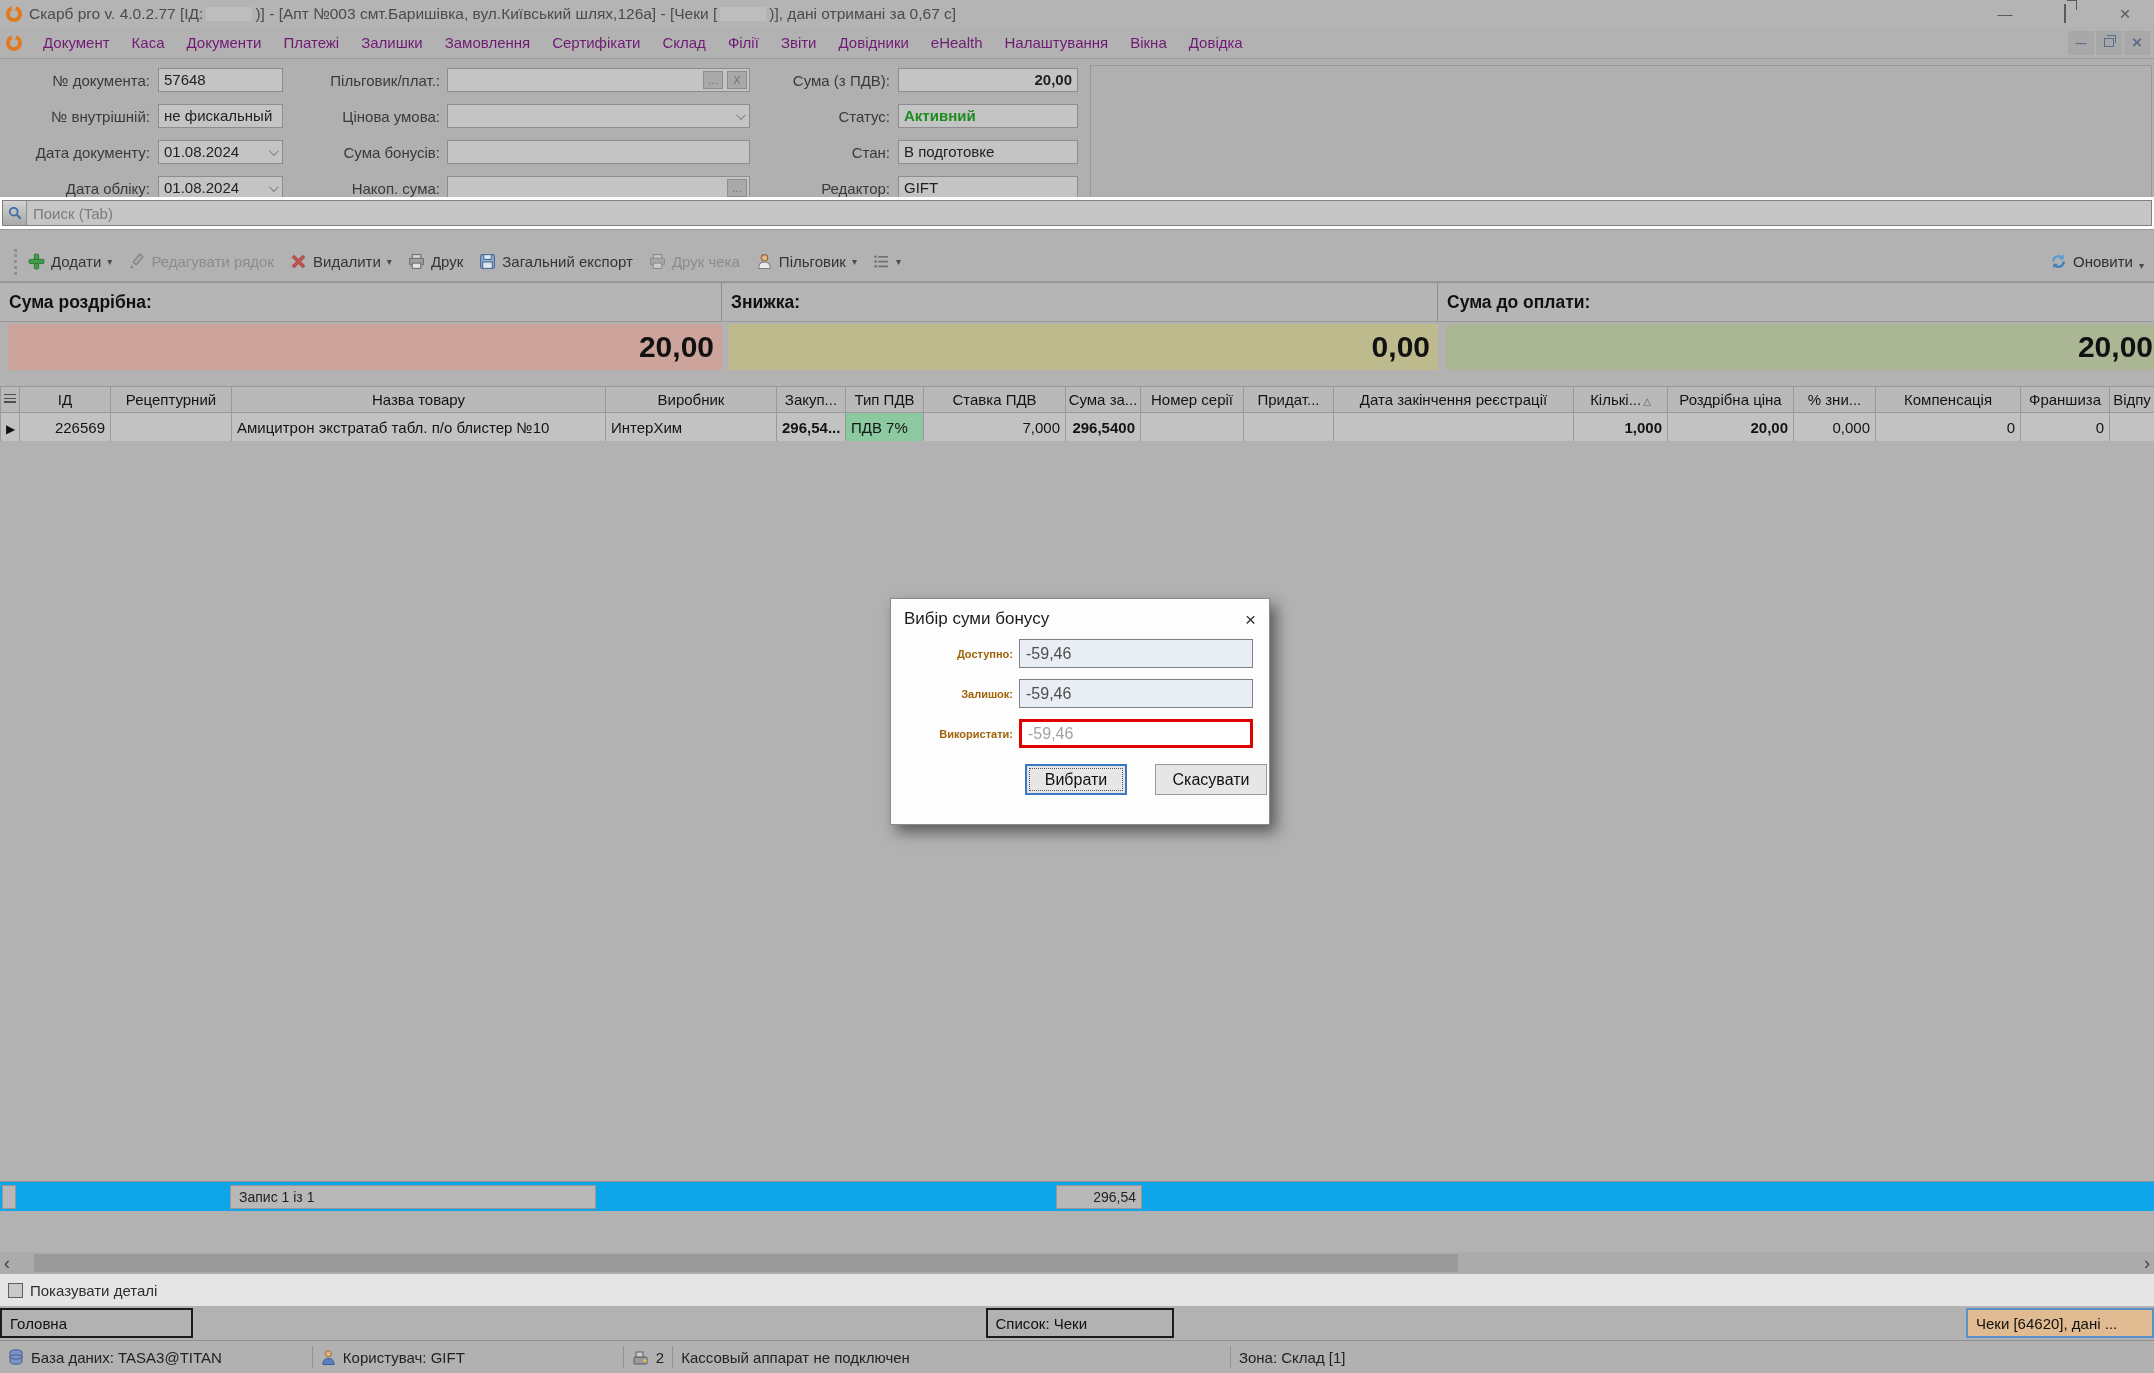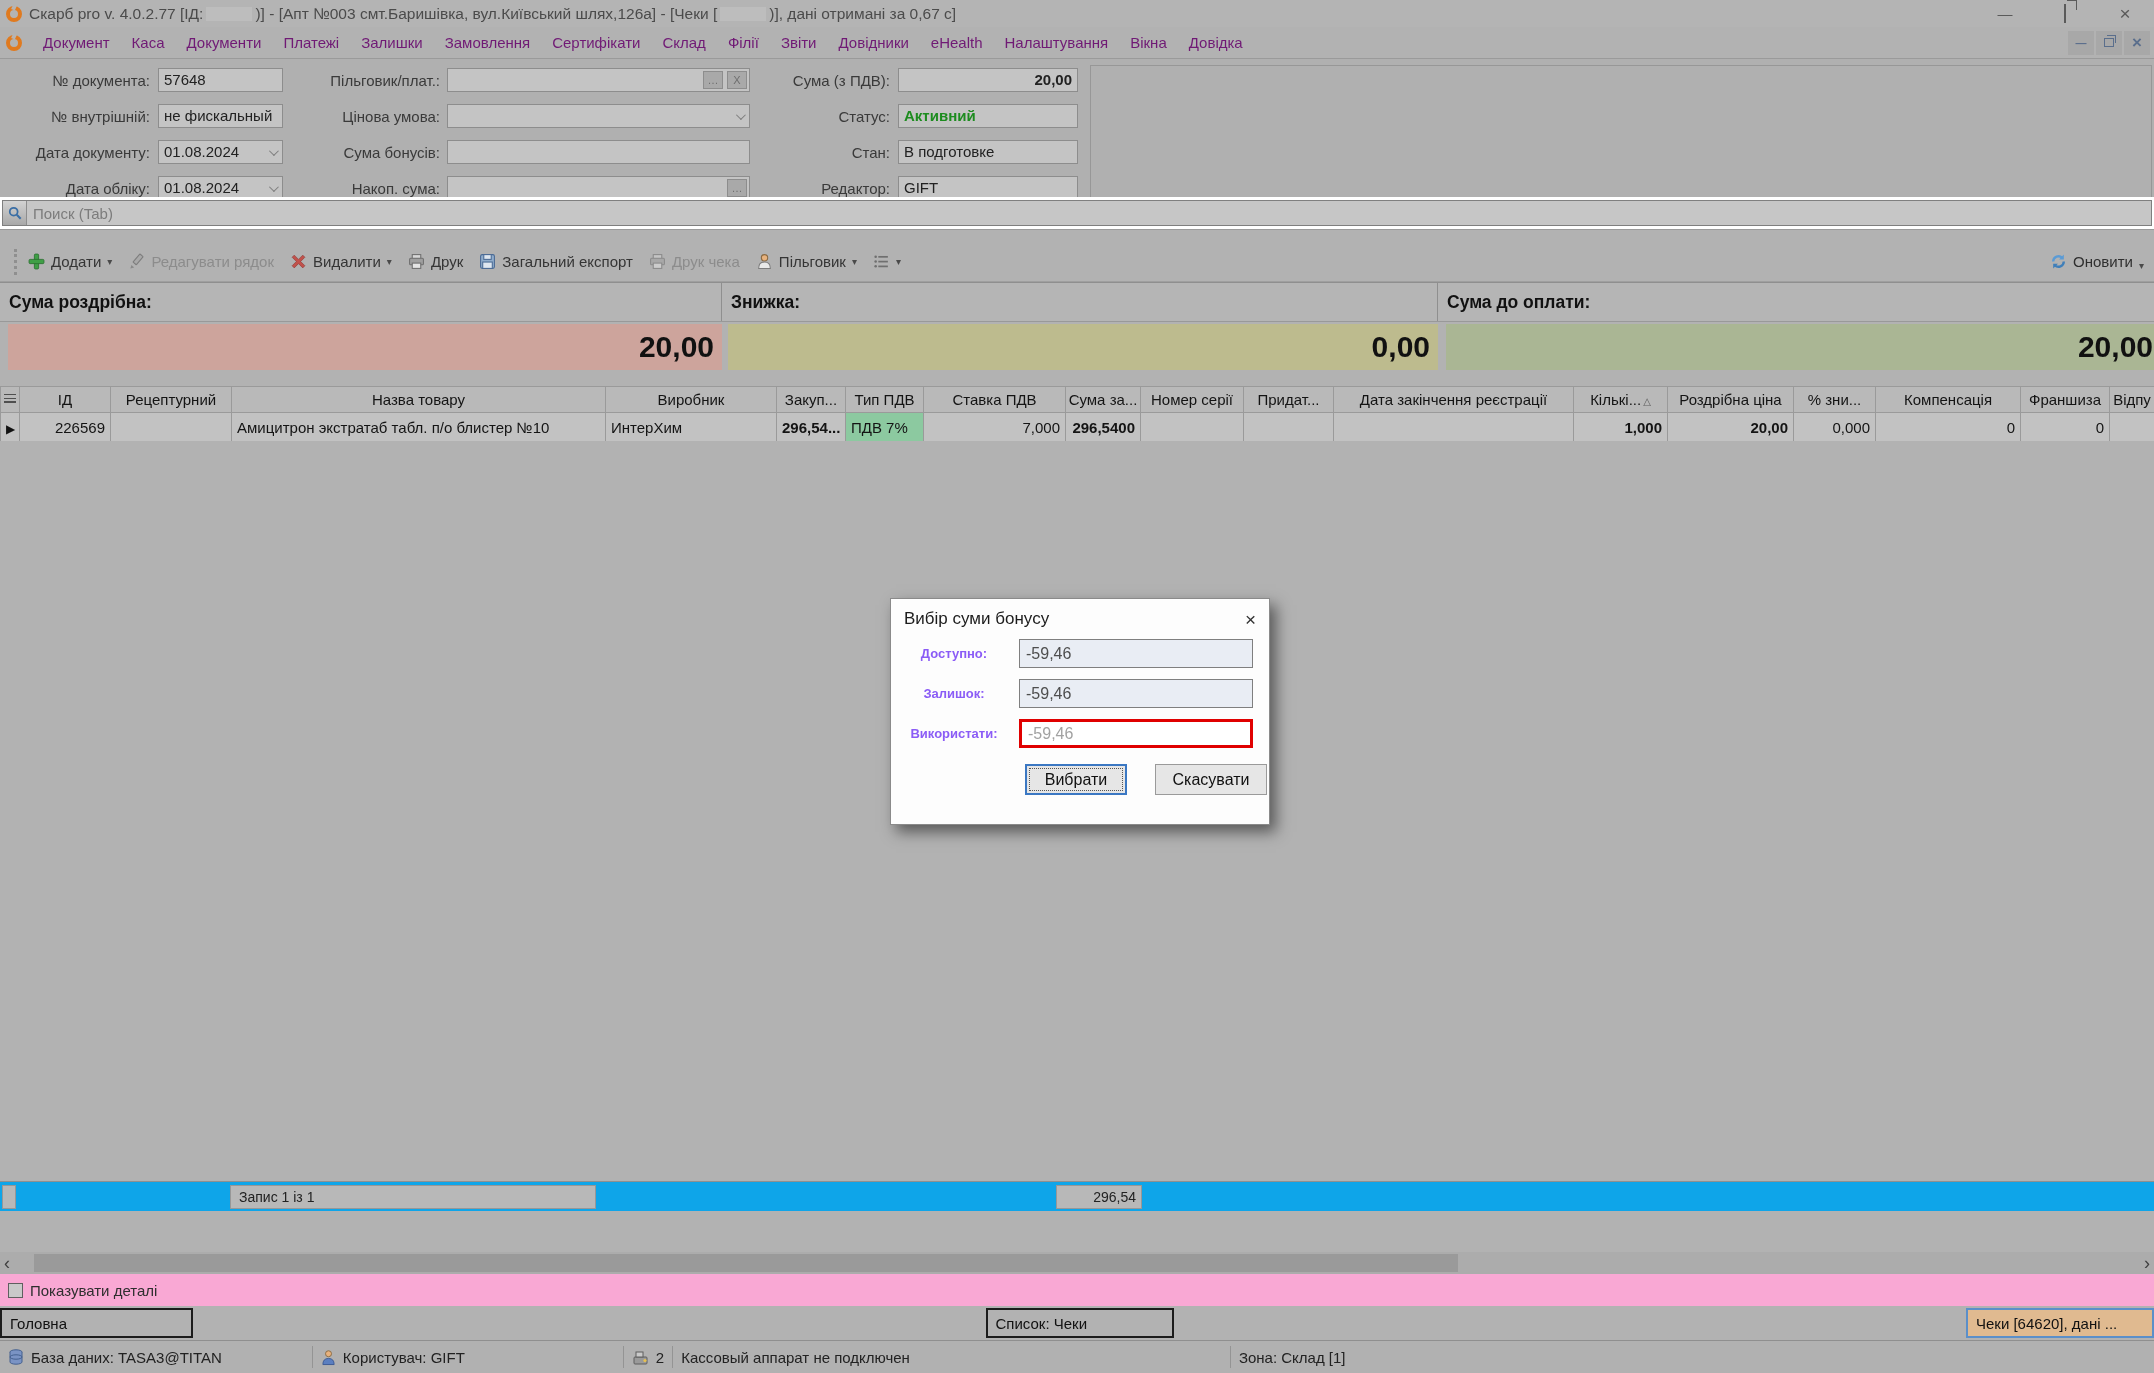--- a/index.html
+++ b/index.html
@@ -73,35 +73,35 @@
   .gridlines { display:inline-block; width:12px; }
   .gridlines i { display:block; height:1.5px; background:#4f4f4f; margin:2.2px 0; }
 
   .mainarea { top:441px; height:781px; background:#b2b2b2; }
 
   
   .dialog { position:absolute; left:890px; top:598px; width:380px; height:227px; background:#fdfdfd; border:1px solid #8a8a8a; box-shadow:6px 7px 14px rgba(0,0,0,.5); z-index:5; }
   .dlg-title { height:40px; display:flex; align-items:center; padding:0 13px; font-size:17px; color:#1c1c1c; }
   .dlg-close { margin-left:auto; font-size:19px; color:#333; line-height:1; cursor:default; }
   .dlg-row { display:flex; align-items:center; margin:0 0 11px 4px; }
-  .dlg-label { width:124px; text-align:center; font-weight:bold; color:#8b5cf6; font-size:13px; padding-right:6px; flex:none; }
+  .dlg-label { width:124px; text-align:right; font-weight:bold; color:#a16207; font-size:11px; padding-right:6px; flex:none; }
   .dlg-input { width:234px; height:29px; line-height:27px; background:#e9edf4; border:1px solid #7f7f7f; color:#4e4e4e; font-size:16px; padding:0 6px; }
   .dlg-input.hl { background:#fff; border-width:3px; line-height:23px; color:#a2a2a2; }
   .dlg-buttons { display:flex; gap:14px; margin:16px 0 0 134px; }
   .dlg-btn { height:31px; background:#e6e6e6; color:#111; font-size:16px; display:flex; align-items:center; justify-content:center; cursor:default; }
   .dlg-ok { width:102px; border:2px solid #3b78c3; outline:1px dotted #555; outline-offset:-5px; }
   .dlg-cancel { width:112px; border:1px solid #9a9a9a;margin-left:14px; }
 
   
   .recordbar { top:1158px; height:30px; background:#0ea5e9; border-top:1px solid #8f8f8f;margin-top:23px; }
   .rcell { position:absolute; top:3px; height:24px; background:#b8b8b8; border:1px solid #979797; line-height:22px; font-size:14px; color:#222; }
   .hscroll { top:1252px; height:22px; background:#acacac; }
   .hthumb { position:absolute; left:34px; top:2px; width:1424px; height:18px; background:#9a9a9a; }
   .harrow { position:absolute; top:0; color:#3f3f3f; font-size:18px; line-height:22px; }
-  .checkrow { top:1274px; height:32px; background:#f9a8d4; display:flex; align-items:center; padding-left:8px; gap:7px; }
+  .checkrow { top:1274px; height:32px; background:#e5e5e5; display:flex; align-items:center; padding-left:8px; gap:7px; }
   .cbox { width:15px; height:15px; border:1px solid #5f5f5f; background:#c9c9c9; }
   .tabsrow { top:1306px; height:34px; background:#b2b2b2; display:flex; gap:7px; padding-top:2px;justify-content:space-between; }
   .tab { height:30px; border:2px solid #1c1c1c; display:flex; align-items:center; padding:0 8px; color:#111; background:#b2b2b2; }
   .tab.active { border:2px solid #5b8fc9; }
   .tab1 { width:193px; } .tab2 { width:188px; } .tab3 { width:188px; }
   .statusbar { top:1340px; height:33px; background:#b1b1b1; border-top:1px solid #8f8f8f; display:flex; align-items:center; color:#222; }
   .sep { width:1px; height:22px; background:#949494; margin:0 8px; }
   .sitem { display:flex; align-items:center; gap:7px; white-space:nowrap; }
 </style>
 </head>

